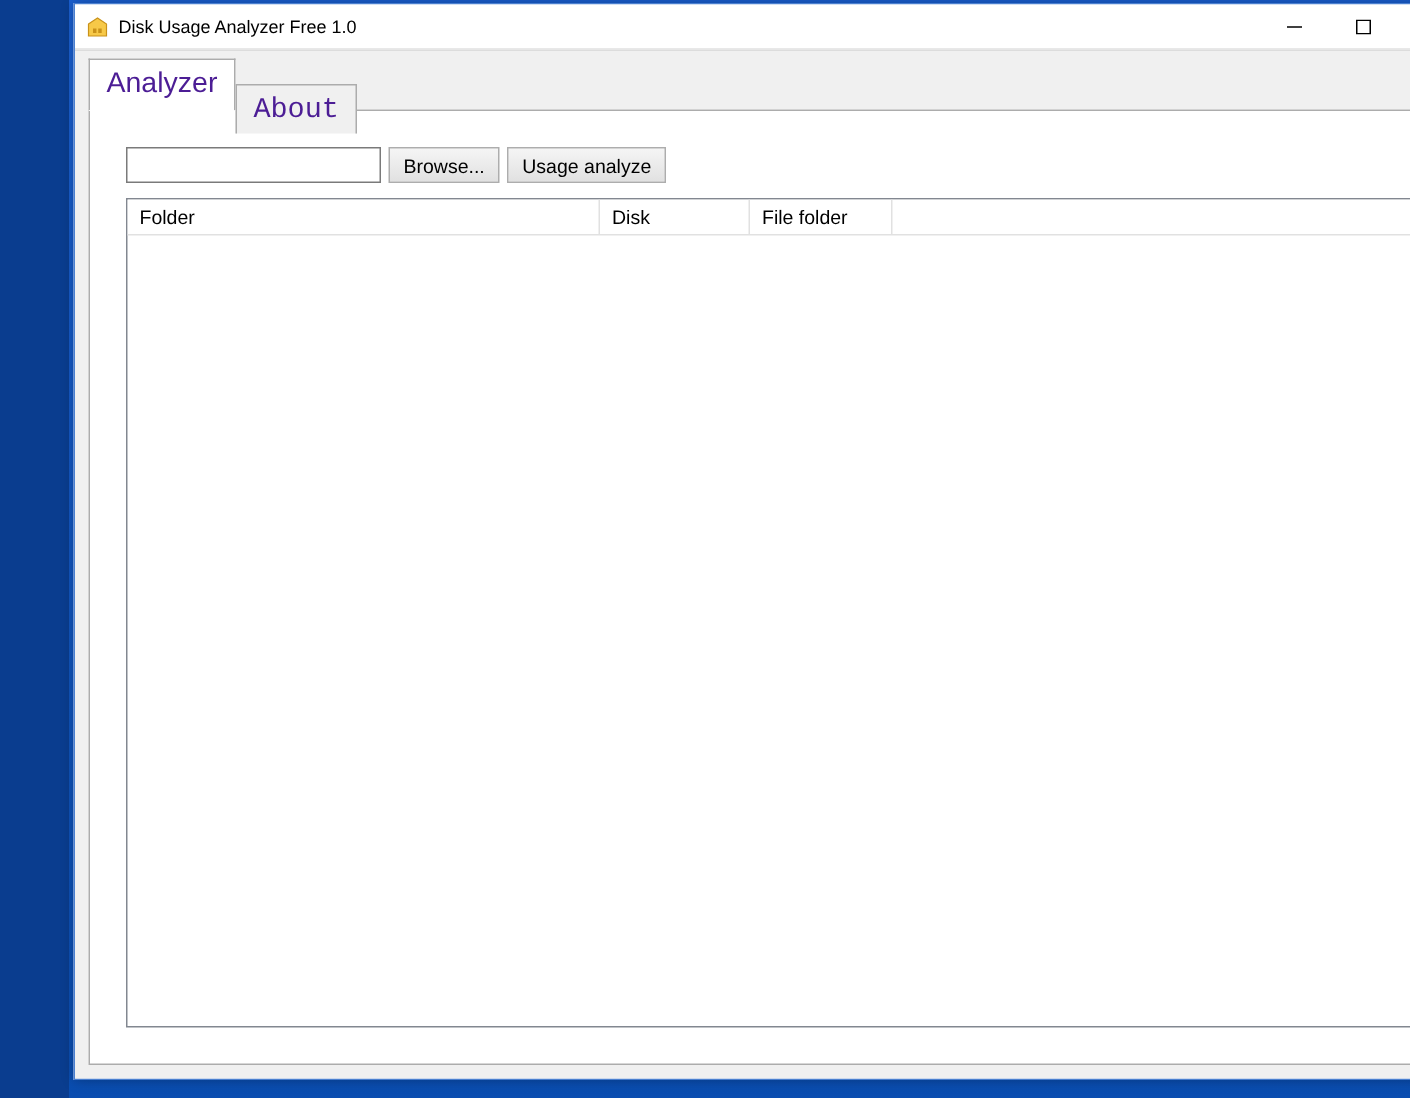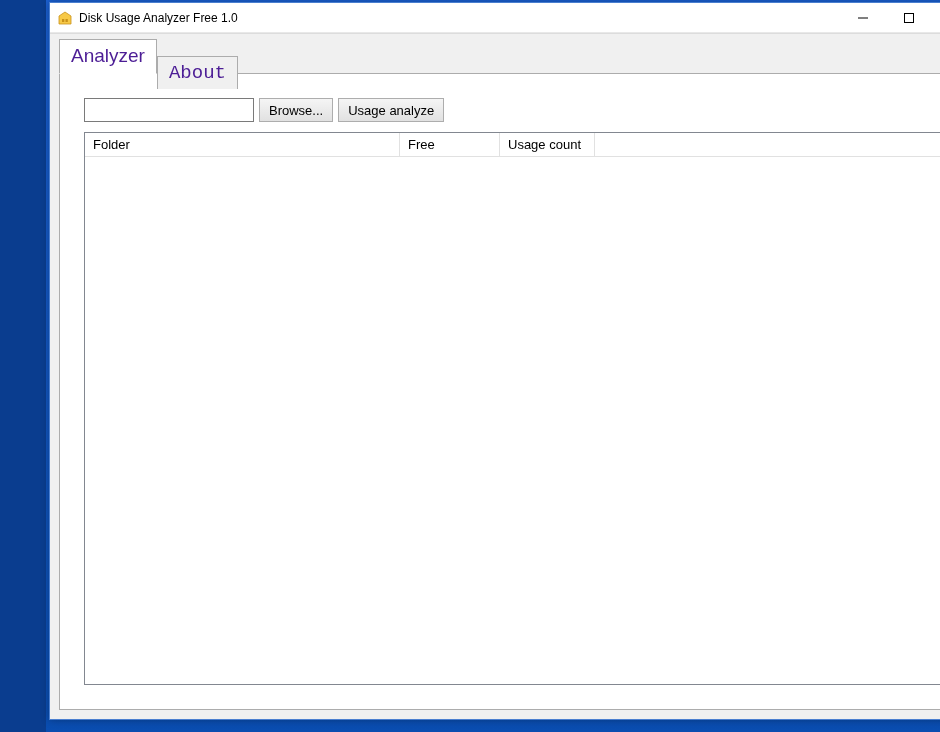--- a/index.html
+++ b/index.html
@@ -209,22 +209,22 @@
       </div>
       <div class="tabpanel">
         <div class="toolbar-row">
           <input class="path-input" type="text" value="" style="">
           <button class="btn">Browse...</button>
           <button class="btn">Usage analyze</button>
         </div>
         <div class="listview">
           <div class="lv-header">
             <div class="lv-col" style="width:315px">Folder</div>
-            <div class="lv-col" style="width:100px">Free</div>
-            <div class="lv-col" style="width:95px">Usage count</div>
+            <div class="lv-col" style="width:100px">Disk</div>
+            <div class="lv-col" style="width:95px">File folder</div>
             <div class="lv-col" style="flex:1;border-right:none"></div>
           </div>
           <div class="lv-body"></div>
         </div>
       </div>
     </div>
   </div>
 </div>
 
 </body></html>

